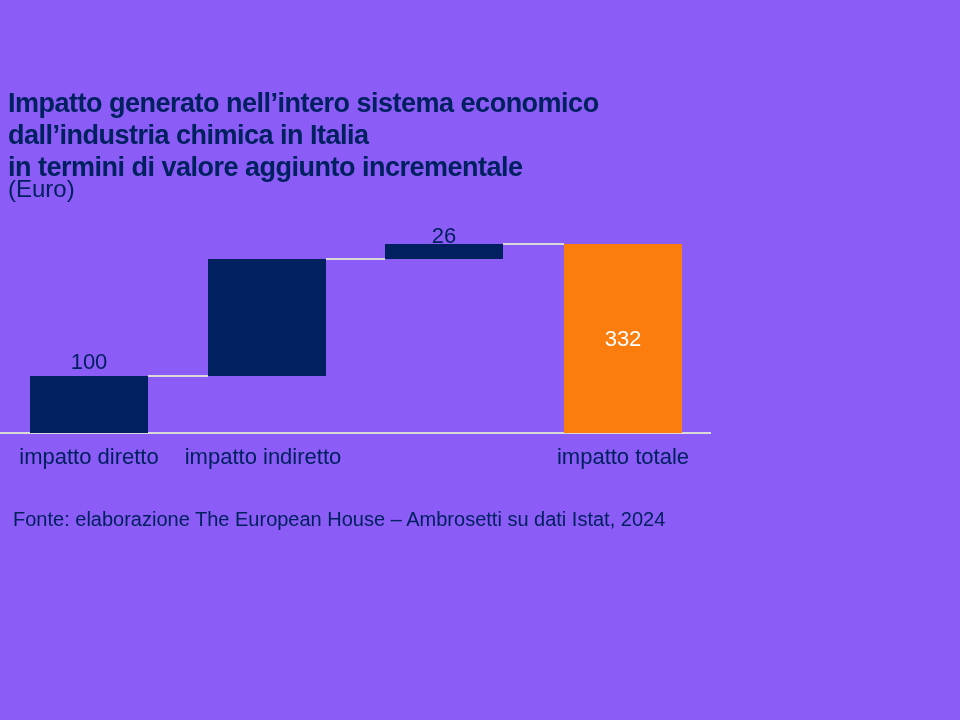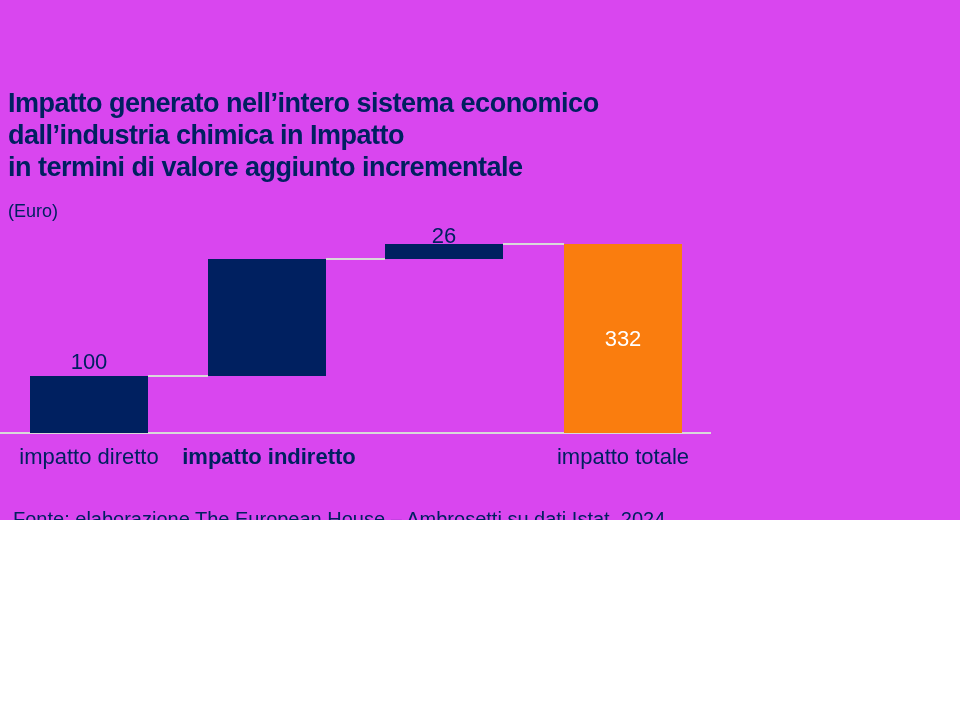--- a/index.html
+++ b/index.html
@@ -1,27 +1,27 @@
 <!DOCTYPE html>
 <html><head>
 <meta charset="utf-8">
 <style>
   html,body { margin:0; padding:0; background:#fff; }
   .canvas {
-    position:relative; width:960px; height:520px; background:#d946ef;
+    position:relative; width:960px; height:720px; background:#8b5cf6;
     overflow:hidden; font-family:"Liberation Sans", sans-serif;
   }
   .title {
     position:absolute; left:8px; top:87px; color:#002060;
     font-weight:bold; font-size:27px; line-height:32px; letter-spacing:-0.5px;
     white-space:nowrap;
   }
   .unit {
-    position:absolute; left:8px; top:198px; color:#002060;
-    font-size:18px; line-height:26px;
+    position:absolute; left:8px; top:176px; color:#002060;
+    font-size:24px; line-height:26px;
   }
   .chart { position:absolute; left:0; top:0; width:960px; height:720px; }
   .baseline { position:absolute; height:2px; }
   .connector { position:absolute; height:2px; }
   .bar { position:absolute; }
   .val-label {
     position:absolute; color:#002060; font-size:22px; text-align:center;
     height:28px; line-height:28px; white-space:nowrap;
   }
   .val-label.on-total { color:#ffffff; }
@@ -34,34 +34,34 @@
     font-size:20px; line-height:21px; white-space:nowrap;
   }
 </style>
 </head>
 <body>
 
 <div class="canvas">
 
   <div class="title">
     <div>Impatto generato nell’intero sistema economico</div>
-    <div>dall’industria chimica in Impatto</div>
+    <div>dall’industria chimica in Italia</div>
     <div>in termini di valore aggiunto incrementale</div>
   </div>
 
   <div class="unit">(Euro)</div>
 
   <div class="chart">
       <div class="baseline" style="left: 0px; top: 432px; width: 711px; background: rgb(217, 217, 217);"></div>
       <div class="bar" style="left: 30px; top: 376.22px; width: 118px; height: 56.78px; background: rgb(0, 32, 96);"></div>
       <div class="val-label" style="left: -1px; width: 180px; top: 348.22px;">100</div>
       <div class="cat-label" style="left: -2px; width: 182px;">impatto diretto</div>
       <div class="connector" style="left: 148px; top: 375.22px; width: 60px; background: rgb(217, 217, 217);"></div>
       <div class="bar" style="left: 208px; top: 259.253px; width: 118px; height: 116.967px; background: rgb(0, 32, 96);"></div>
-      <div class="cat-label" style="left: 178px; width: 182px; font-weight: bold;">impatto indiretto</div>
+      <div class="cat-label" style="left: 172px; width: 182px;">impatto indiretto</div>
       <div class="connector" style="left: 326px; top: 258.253px; width: 59px; background: rgb(217, 217, 217);"></div>
       <div class="bar" style="left: 385px; top: 244.49px; width: 118px; height: 14.7628px; background: rgb(0, 32, 96);"></div>
       <div class="val-label" style="left: 354px; width: 180px; top: 211px; margin-top: 11px;">26</div>
       <div class="connector" style="left: 503px; top: 243.49px; width: 61px; background: rgb(217, 217, 217);"></div>
       <div class="bar" style="left: 564px; top: 244.49px; width: 118px; height: 188.51px; background: rgb(250, 125, 14);"></div>
       <div class="val-label on-total" style="left: 533px; width: 180px; top: 324.745px;">332</div>
       <div class="cat-label" style="left: 532px; width: 182px;">impatto totale</div>
     </div>
 
   <div class="source">Fonte: elaborazione The European House – Ambrosetti su dati Istat, 2024</div>

